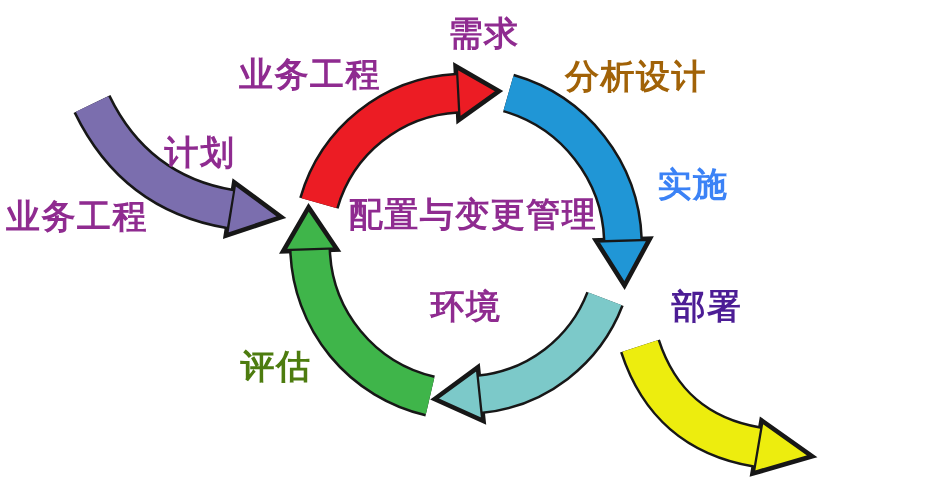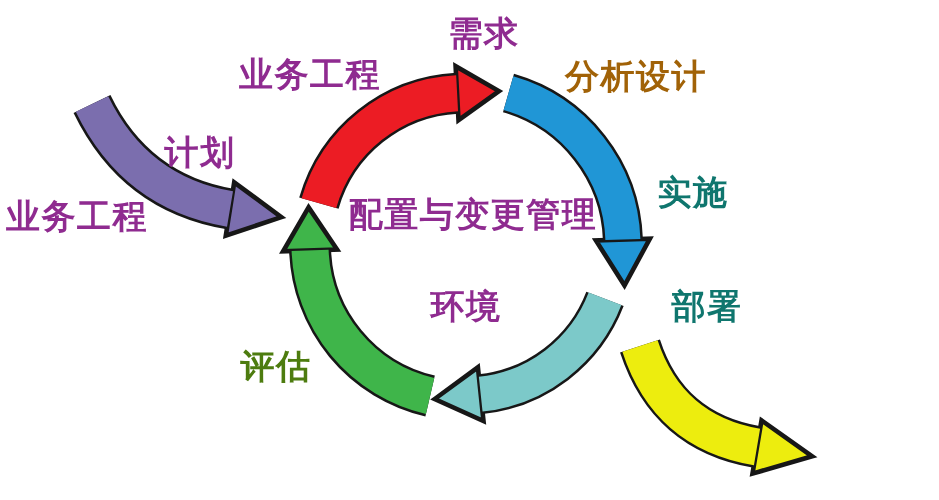--- a/index.html
+++ b/index.html
@@ -58,17 +58,17 @@
         <path d="M 640 346 Q 668 432 757 447" fill="none" stroke="#EDED0E" stroke-width="37" stroke-linecap="butt"></path>
       </g>
     </svg>
 
   <div class="lbl" style="left: 484px; top: 34px; color: rgb(143, 43, 144);">需求</div>
   <div class="lbl" style="left: 310px; top: 75px; color: rgb(143, 43, 144); font-family: Liberation Serif, serif;">业务工程</div>
   <div class="lbl" style="left: 636px; top: 77px; color: #a16207; font-family: Liberation Mono, monospace;">分析设计</div>
   <div class="lbl" style="left: 200px; top: 153px; color: rgb(143, 43, 144);">计划</div>
   <div class="lbl" style="left: 77px; top: 217px; color: rgb(143, 43, 144);">业务工程</div>
   <div class="lbl" style="left: 473px; top: 215px; color: rgb(143, 43, 144);">配置与变更管理</div>
-  <div class="lbl" style="left: 693px; top: 185px; color: #0f766e; margin-top: 8px;">实施</div>
+  <div class="lbl" style="left: 693px; top: 185px; color: #3b82f6;">实施</div>
   <div class="lbl" style="left: 466px; top: 307px; color: rgb(143, 43, 144);">环境</div>
-  <div class="lbl" style="left: 707px; top: 307px; color: #0f766e;">部署</div>
+  <div class="lbl" style="left: 707px; top: 307px; color: #4c1d95;">部署</div>
   <div class="lbl" style="left: 276px; top: 367px; color: #4d7c0f;">评估</div>
 </div>
 
 </body></html>

